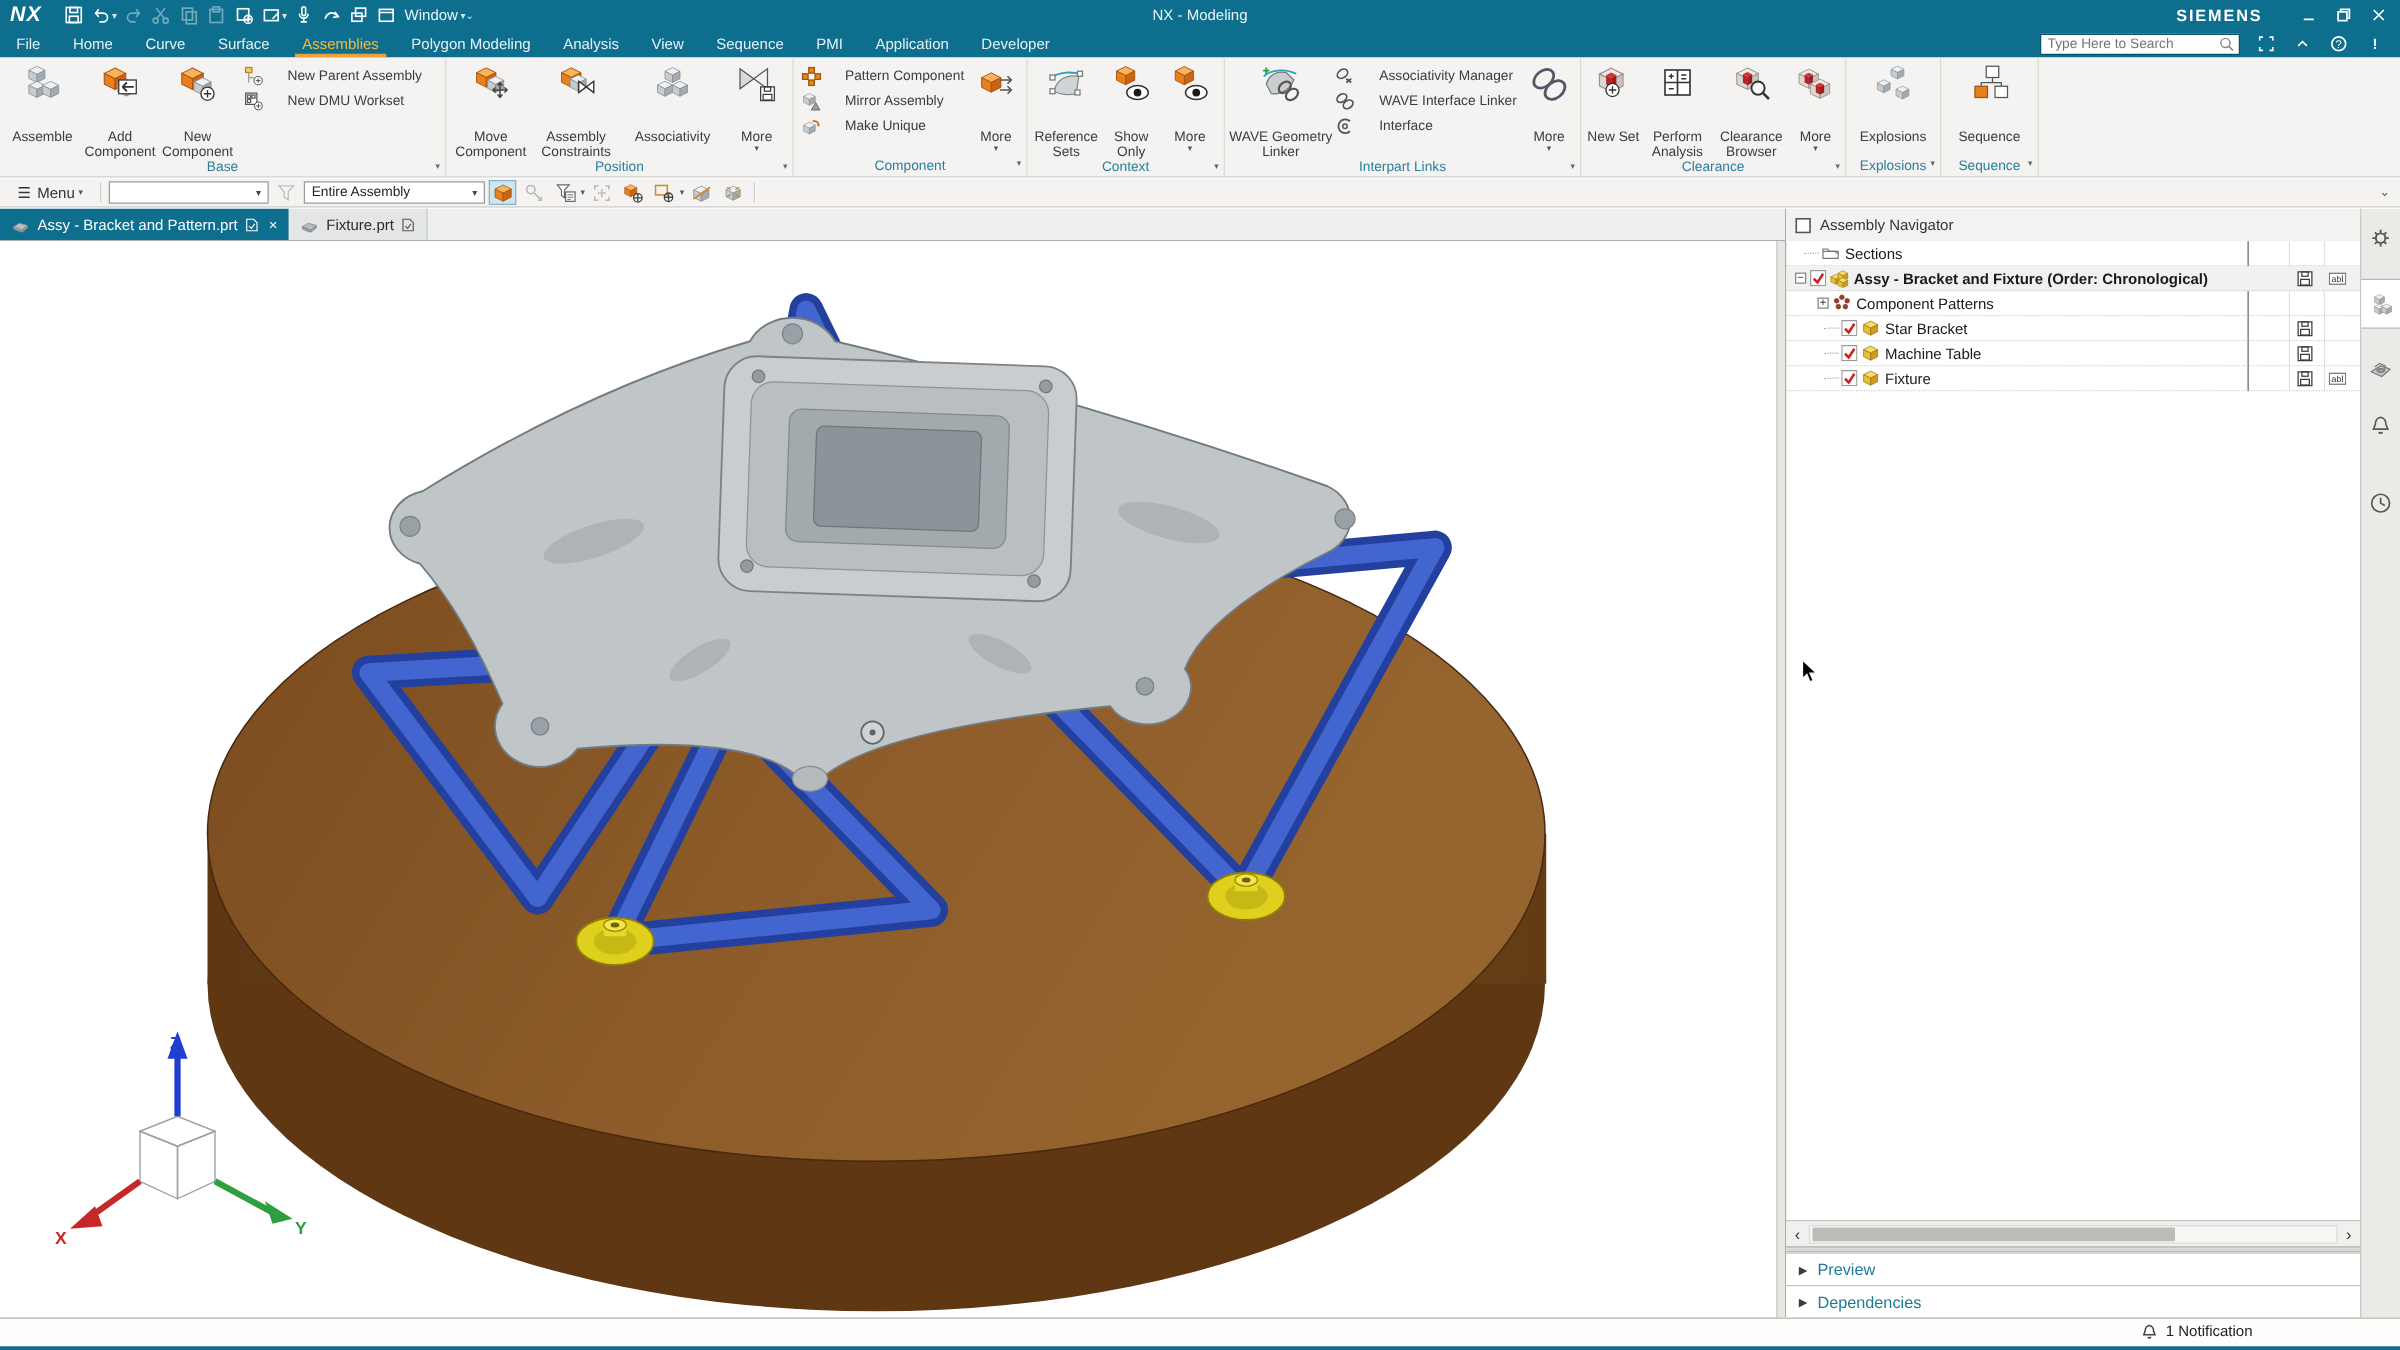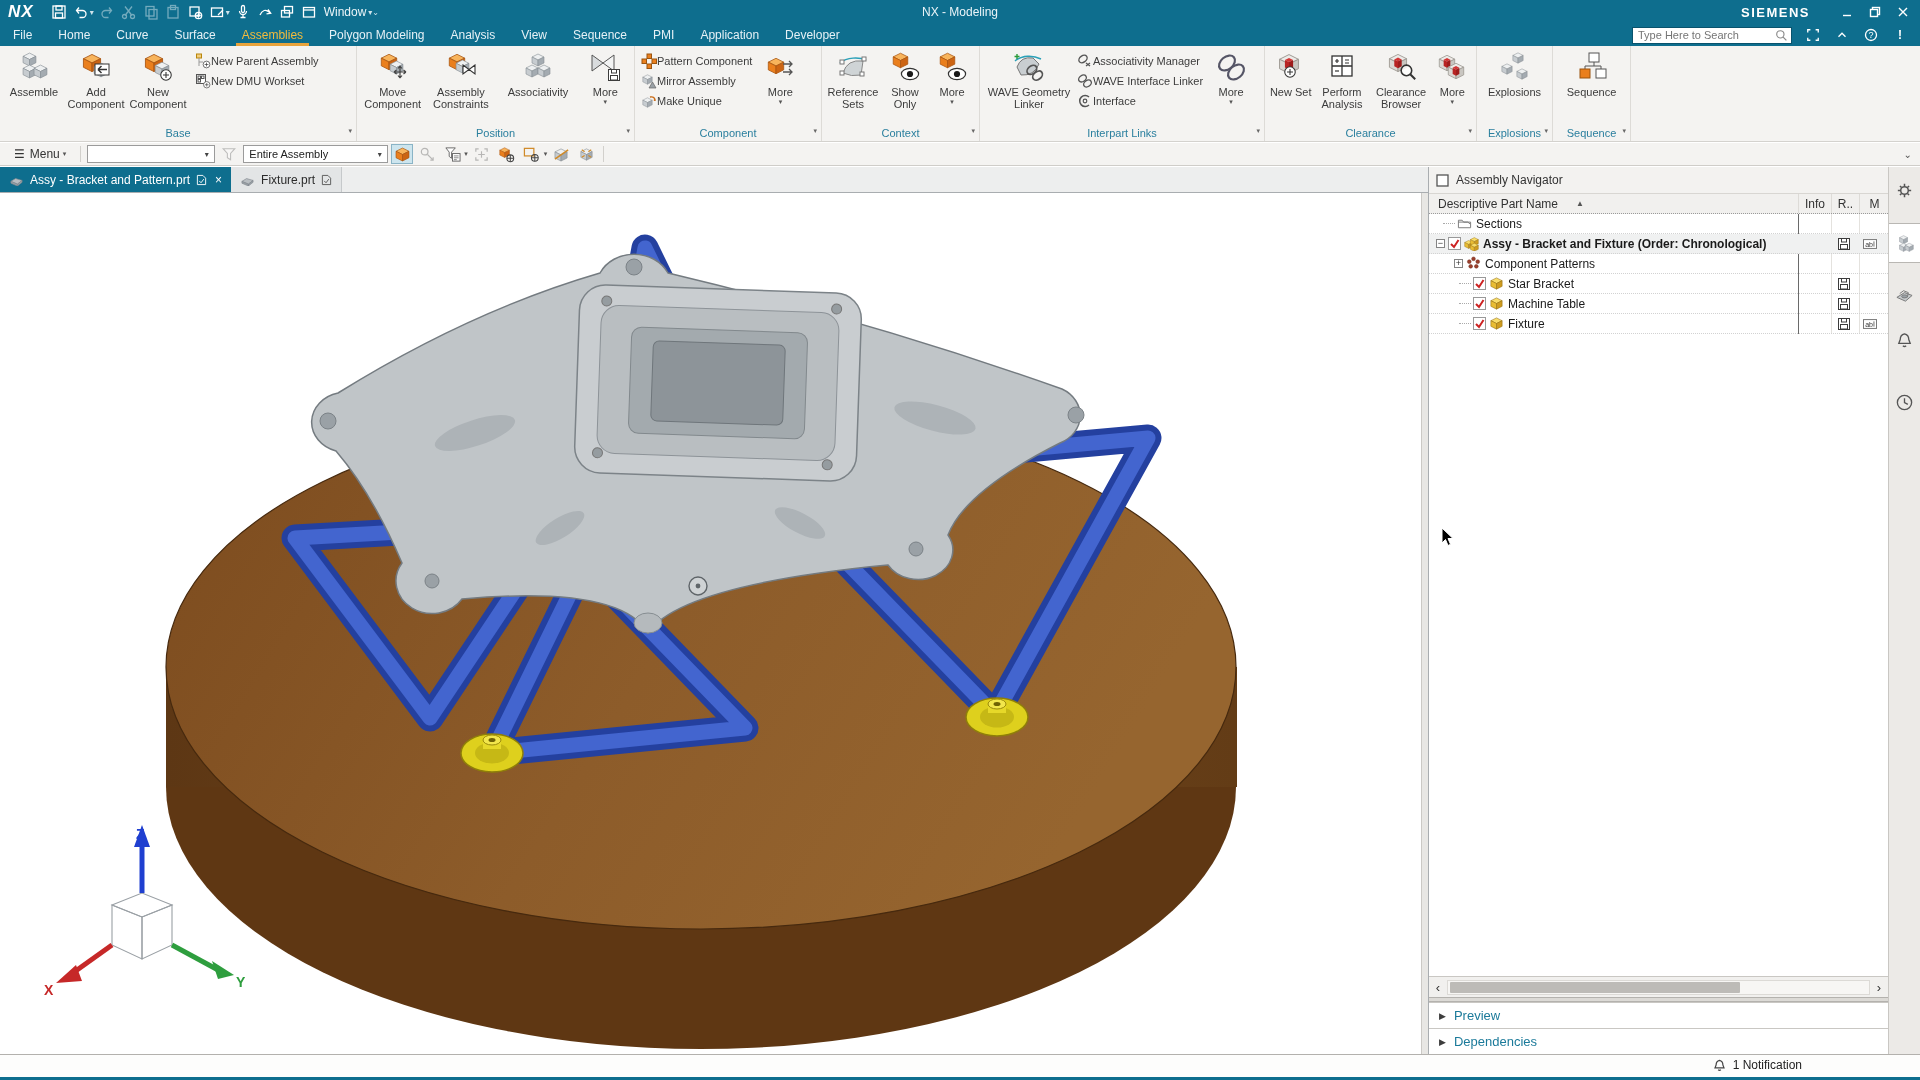--- a/index.html
+++ b/index.html
@@ -33,25 +33,25 @@
 .mb-ic{width:16px;height:16px;display:flex;align-items:center;justify-content:center;color:#fff;font-size:12px}
 .mb-ic svg{width:14px;height:14px;stroke:#fff;fill:none;stroke-width:1.5}
 
 
 .ribbon{position:absolute;top:46px;left:0;right:0;height:96px;background:#f4f3f1;border-bottom:1px solid #d4d2ce;display:flex}
 .rgroup{display:flex;flex-direction:column;border-right:1px solid #dddbd7;flex:0 0 auto}
 .rg-body{flex:1;display:flex;align-items:flex-start;padding:3px 3px 0 3px}
 .rg-foot{height:15px;display:flex;align-items:center;justify-content:center;font-size:11px;color:#2a7f9e;position:relative;padding-bottom:2px}
 .rg-foot .gdd{position:absolute;right:4px;font-size:7px;color:#666;top:1px}
 .rbig{display:flex;flex-direction:column;align-items:center;padding-top:2px}
-.rbig .lbl{font-size:11px;line-height:12px;text-align:center;color:#3c3c3c;margin-top:3px}
+.rbig .lbl{font-size:11px;line-height:12px;text-align:center;color:#3c3c3c;margin-top:21px}
 .rbig .dd{font-size:7px;color:#555;line-height:7px}
 .icon32{width:32px;height:32px;flex:0 0 auto}
 .rsm-col{display:flex;flex-direction:column;gap:2px;padding:3px 4px 0 6px}
-.rsmall{display:flex;align-items:center;gap:0;font-size:11px;color:#3c3c3c;height:18px;white-space:nowrap}
+.rsmall{display:flex;align-items:center;gap:19px;font-size:11px;color:#3c3c3c;height:18px;white-space:nowrap}
 .icon16{width:16px;height:16px;flex:0 0 auto}
 
 
 .utilbar{position:absolute;top:143px;left:0;right:0;height:23px;background:#f4f3f1;border-bottom:1px solid #cfcdc9;display:flex;align-items:center;padding-left:6px;gap:3px}
 .menu-btn{display:flex;align-items:center;gap:5px;padding:0 8px;font-size:12px;color:#333;height:20px}
 .usep{width:1px;height:16px;background:#d2d0cc;margin:0 3px}
 .combo{height:18px;background:#fff;border:1px solid #9b9b9b;display:flex;align-items:center;font-size:11px;padding-left:5px;color:#222}
 .combo .cdd{margin-left:auto;width:15px;text-align:center;font-size:8px;color:#444}
 .uico{width:22px;height:20px;display:flex;align-items:center;justify-content:center;border:1px solid transparent}
 .uico svg{width:17px;height:17px}
@@ -829,29 +829,20 @@
   </div>
   <div class="vsplit"></div>
 
   <div class="navigator">
     <div class="nav-title">
       <svg width="13" height="13" viewBox="0 0 13 13">
           <rect x="1" y="1" width="11" height="11" fill="#fff" stroke="#555" stroke-width="1.3"></rect>
         </svg>
       <span>Assembly Navigator</span>
     </div>
-    <div class="nav-cols">
-      <span class="nc-name">
-        <span>Descriptive Part Name</span>
-        <span class="nc-sort">▲</span>
-      </span>
-      <span class="nc-cell nc-info">Info</span>
-      <span class="nc-cell nc-r">R..</span>
-      <span class="nc-cell nc-m">M</span>
-    </div>
 
     <div class="navrows">
       <div class="colline"></div>
       <div class="colline2"></div>
       <div class="colline3"></div>
 
       <div class="trow" style="padding-left:14px">
         <span class="stub"></span>
         <svg class="ticon" viewBox="0 0 16 16">
             <path d="M1.5 4.5h4l1.5 2h7.5v6h-13z" fill="#fff" stroke="#777"></path>

